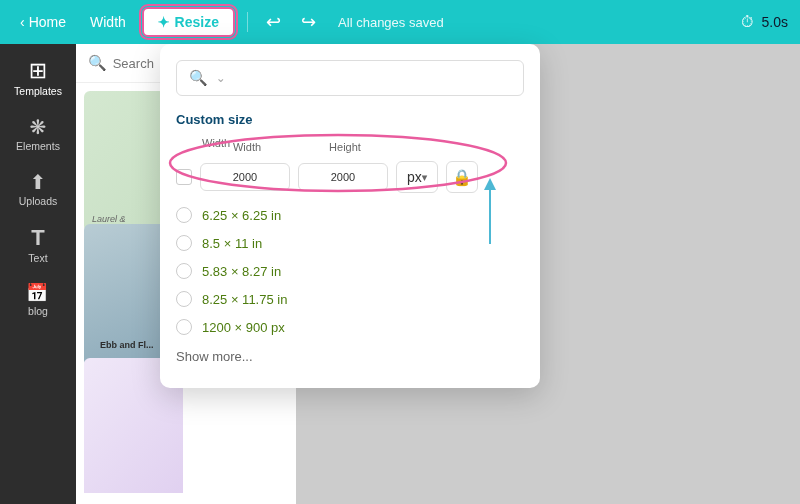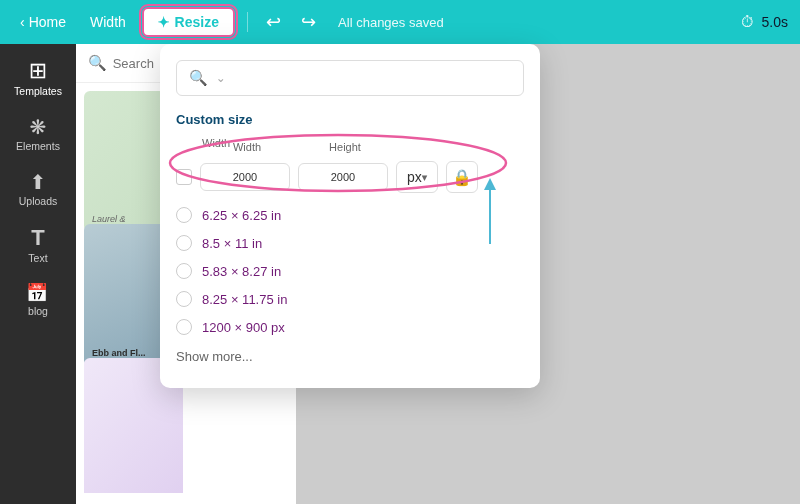--- a/index.html
+++ b/index.html
@@ -181,21 +181,21 @@
     }
 
     .recent-item {
       display: flex; align-items: center; gap: 10px;
       padding: 6px 0; cursor: pointer;
     }
     .recent-checkbox {
       width: 16px; height: 16px; border: 1.5px solid #ccc;
       border-radius: 50%; flex-shrink: 0;
     }
-    .recent-text { font-size: 13px; color: #701a75; }
+    .recent-text { font-size: 13px; color: #4d7c0f; }
 
     .show-more {
       font-size: 13px; color: #666; cursor: pointer;
       padding: 8px 0; display: block; text-align: left;
     }
 
     
     .canvas-bg {
       flex: 1;
       background: #cccccc;
@@ -263,21 +263,21 @@
           </div>
         </div>
       </div>
       <div class="template-thumb thumb-2">
         <div style="width:100%;height:55%;background:linear-gradient(to bottom,#e8c890,#d4a870);"></div>
         <div style="padding:6px;background:#fff8ee;height:45%;display:flex;align-items:center;justify-content:center;">
           <div style="font-size:8px;color:#888;text-align:center;">🍋</div>
         </div>
       </div>
       <div class="template-thumb" style="background:linear-gradient(160deg,#b8ccd4 0%,#8aa8b8 100%);">
-        <div style="width:100%;height:100%;padding:8px;display:flex;flex-direction:column;justify-content:flex-end;">
+        <div style="width:100%;height:100%;padding:16px;display:flex;flex-direction:column;justify-content:flex-end;">
           <div style="font-size:9px;color:#2d2d2d;font-weight:600;">Ebb and Fl...</div>
         </div>
       </div>
       <div class="template-thumb thumb-4">
         <div style="width:100%;height:100%;padding:8px;display:flex;flex-direction:column;justify-content:flex-end;">
           <div style="font-size:10px;color:#7bc67b;font-weight:800;line-height:1.3;">A new<br>take on<br>vegan</div>
         </div>
       </div>
       <div class="template-thumb" style="background:linear-gradient(135deg,#f0e8f8 0%,#e0d0f0 100%);">
       </div>

